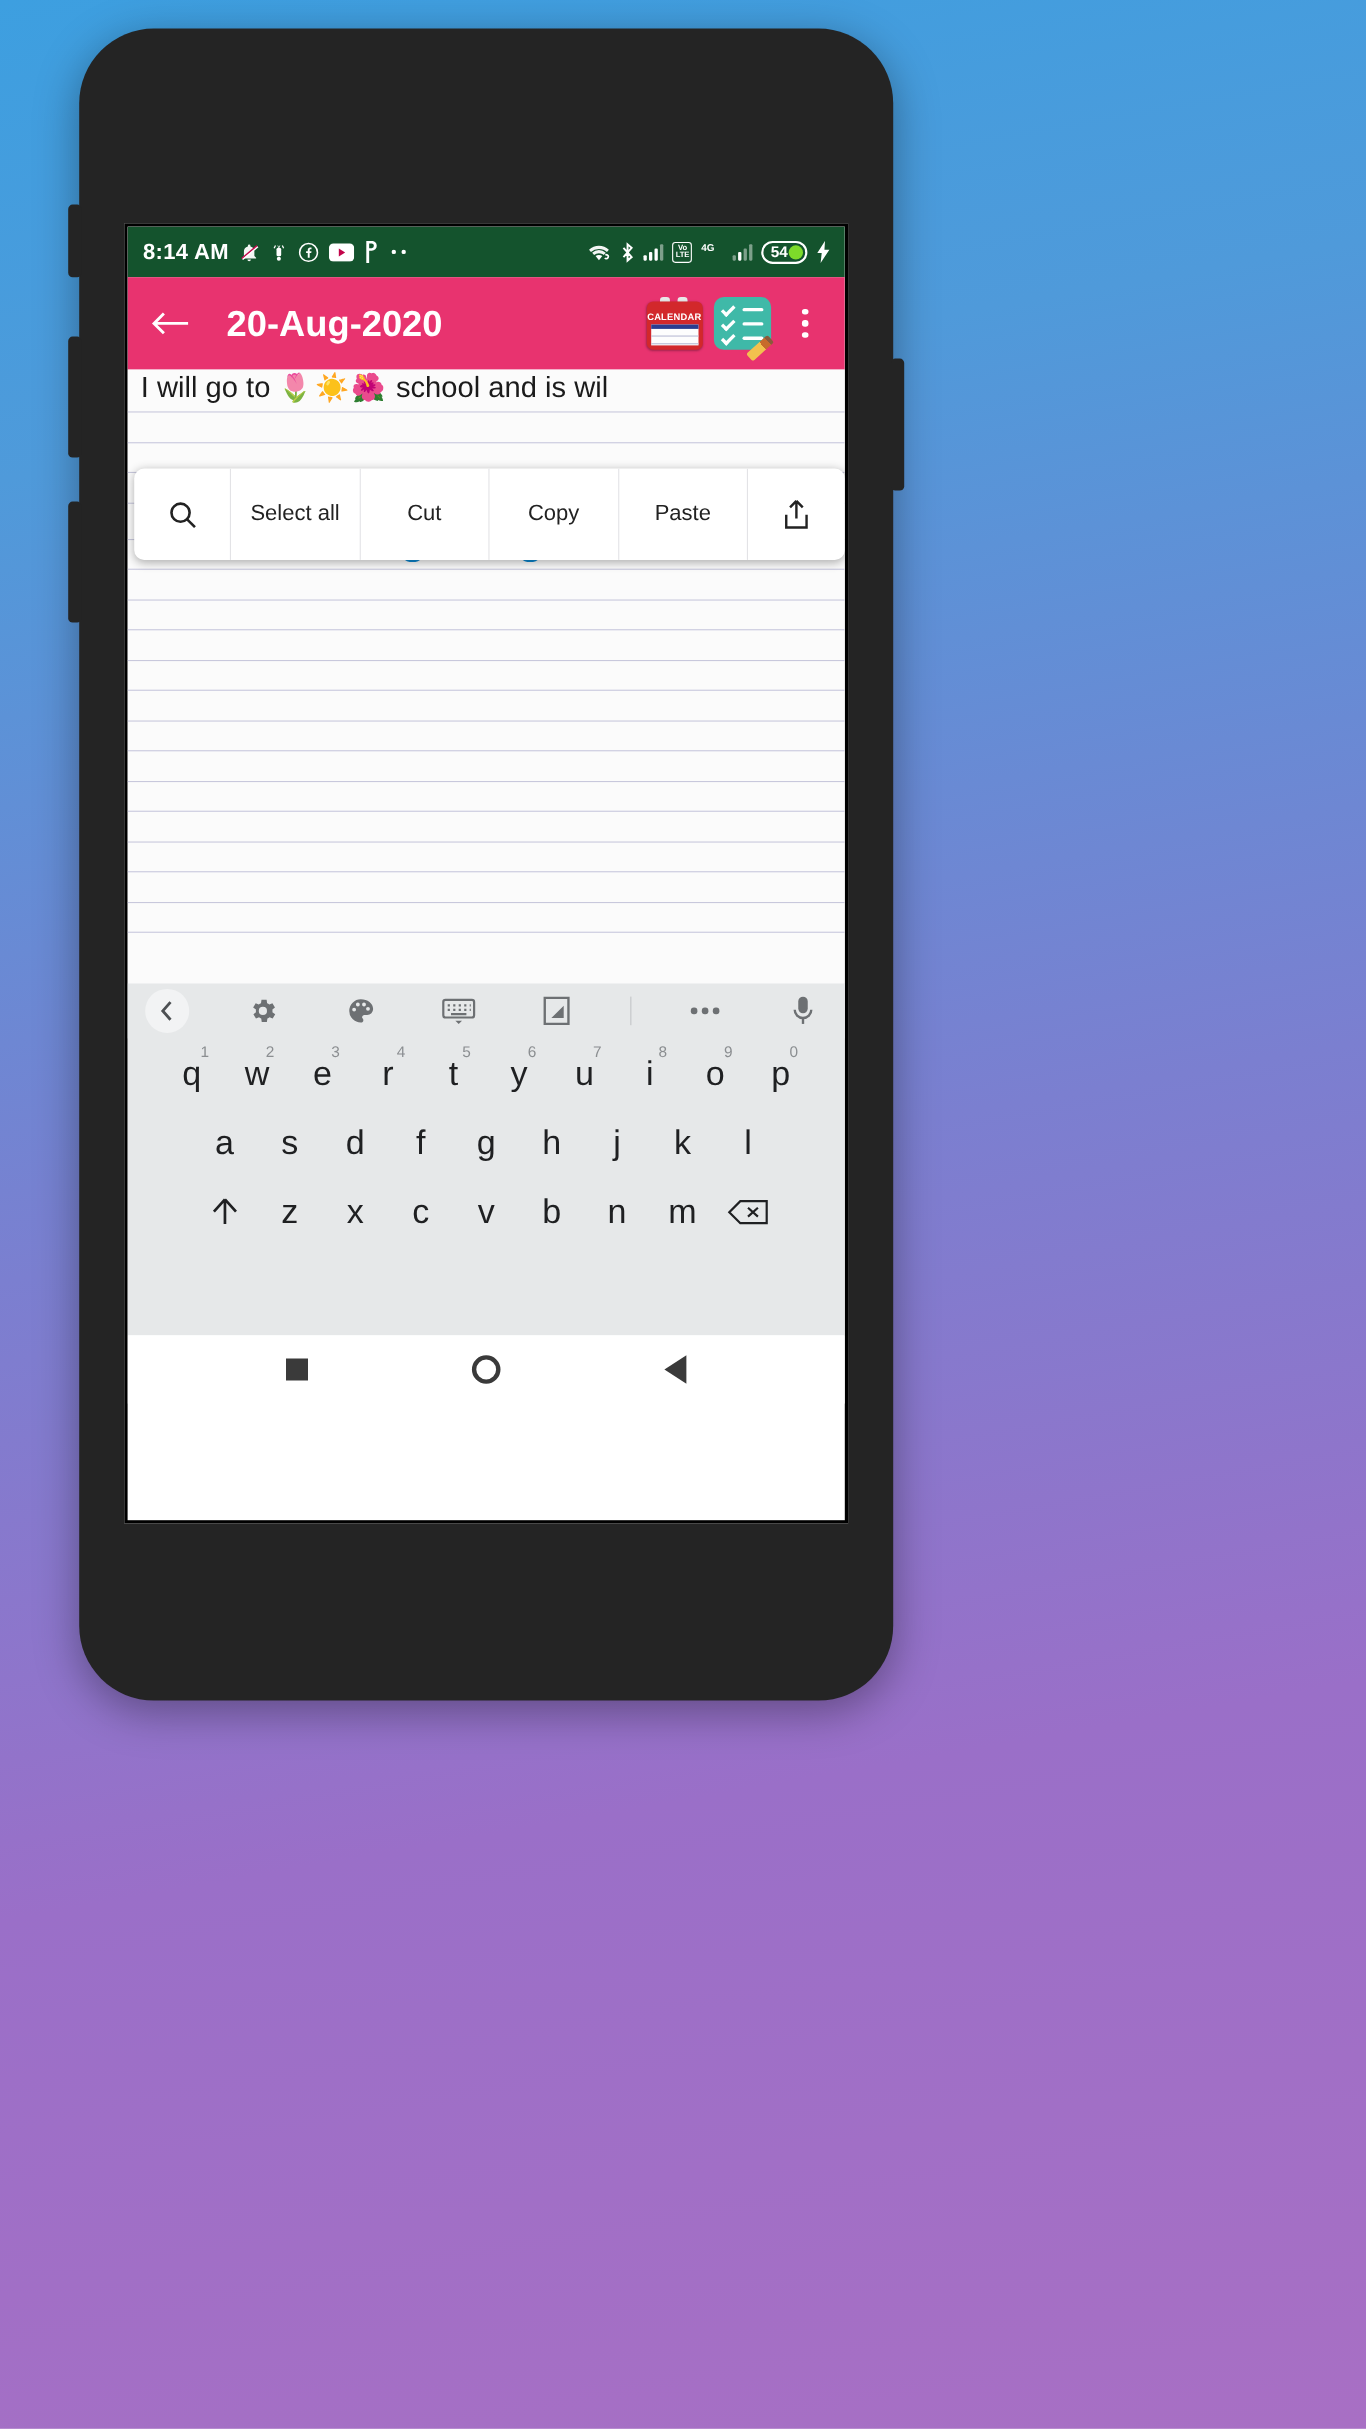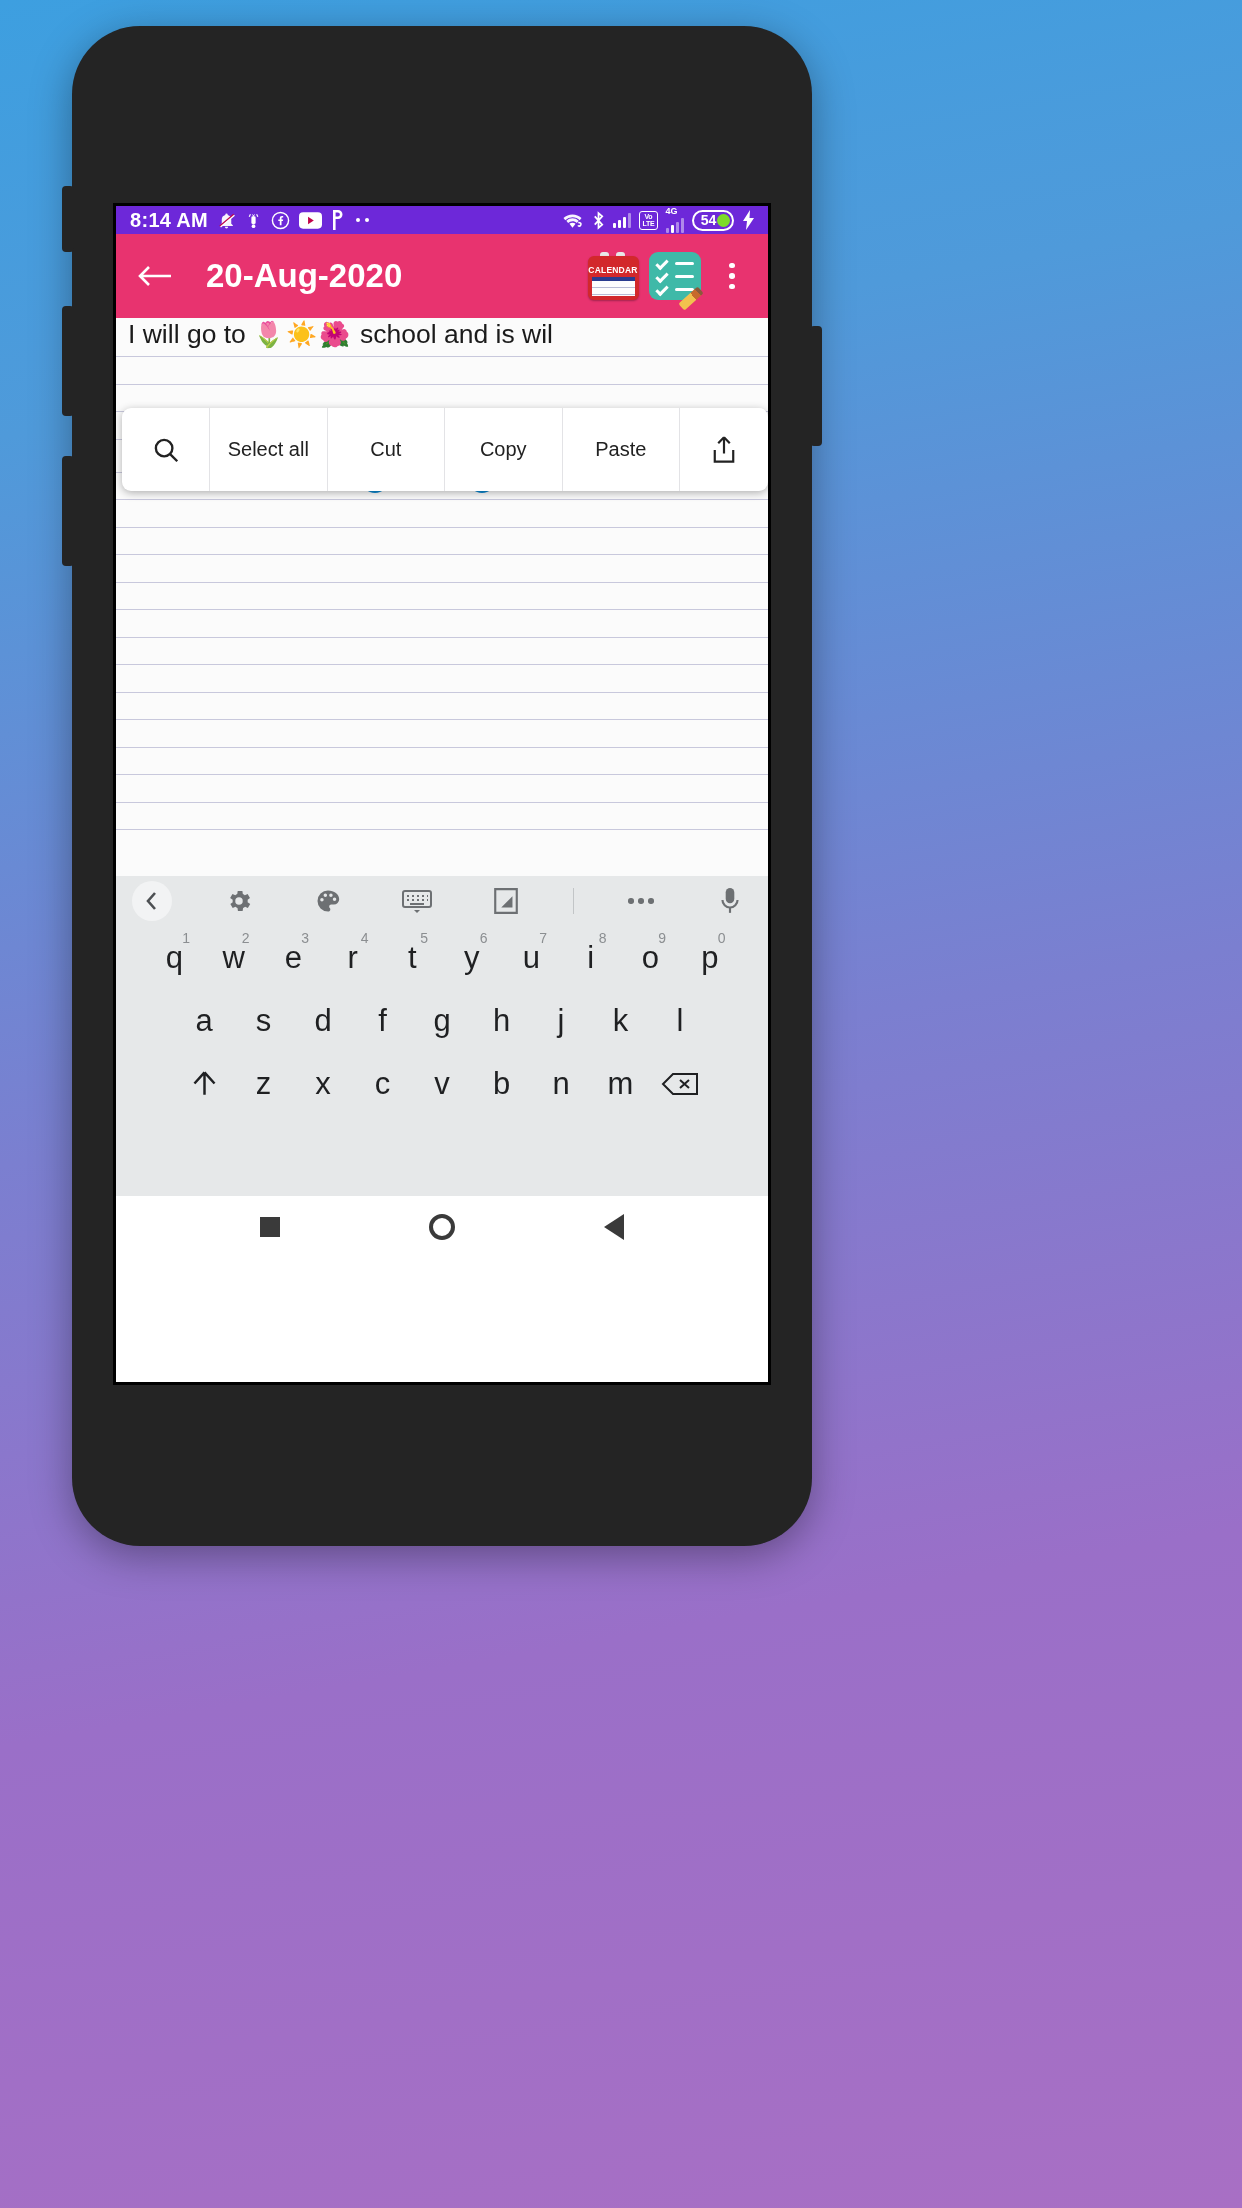--- a/index.html
+++ b/index.html
@@ -34,43 +34,43 @@
     position: absolute;
     left: 41px; top: 177px;
     width: 658px; height: 1182px;
     background: #ffffff;
     overflow: hidden;
     border: 3px solid #000;
   }
 
   
   #status-bar {
-    height: 28px;
-    background: #6d28d9;
+    height: 46px;
+    background: #14532d;
     display: flex;
     align-items: center;
     padding: 0 12px 0 14px;
     color: #fff;
   }
   #status-left { display: flex; align-items: center; gap: 9px; flex: 1; }
   #status-right { display: flex; align-items: center; gap: 8px; }
   .clock { font-size: 20px; font-weight: bold; letter-spacing: 0.3px; }
   .sicon { display: inline-flex; align-items: center; }
 
   .sig-bars { display: inline-flex; align-items: flex-end; gap: 1.5px; height: 16px; }
   .sig-bars i { display:block; width: 3.5px; background: #fff; border-radius: 1px; }
   .sig-bars i.dim { background: rgba(255,255,255,0.45); }
   .sb1 { height: 5px; } .sb2 { height: 8px; } .sb3 { height: 11px; } .sb4 { height: 15px; }
 
   .volte-box {
     border: 1.6px solid #fff; border-radius: 3px;
     font-size: 7px; font-weight: bold; line-height: 7.5px;
     padding: 1px 2px; text-align: center; letter-spacing: -0.2px;
   }
-  .fourg-wrap { display:flex; flex-direction: column; align-items: flex-start; }
+  .fourg-wrap { display:flex; flex-direction: row; align-items: flex-start; gap: 16px; }
   .fourg-label { font-size: 9px; font-weight: bold; line-height: 9px; margin-bottom: 1px; }
 
   .battery {
     position: relative;
     width: 42px; height: 21px;
     border: 2px solid #fff; border-radius: 11px;
     display: flex; align-items: center; justify-content: center;
     overflow: hidden;
   }
   .battery .fill {

